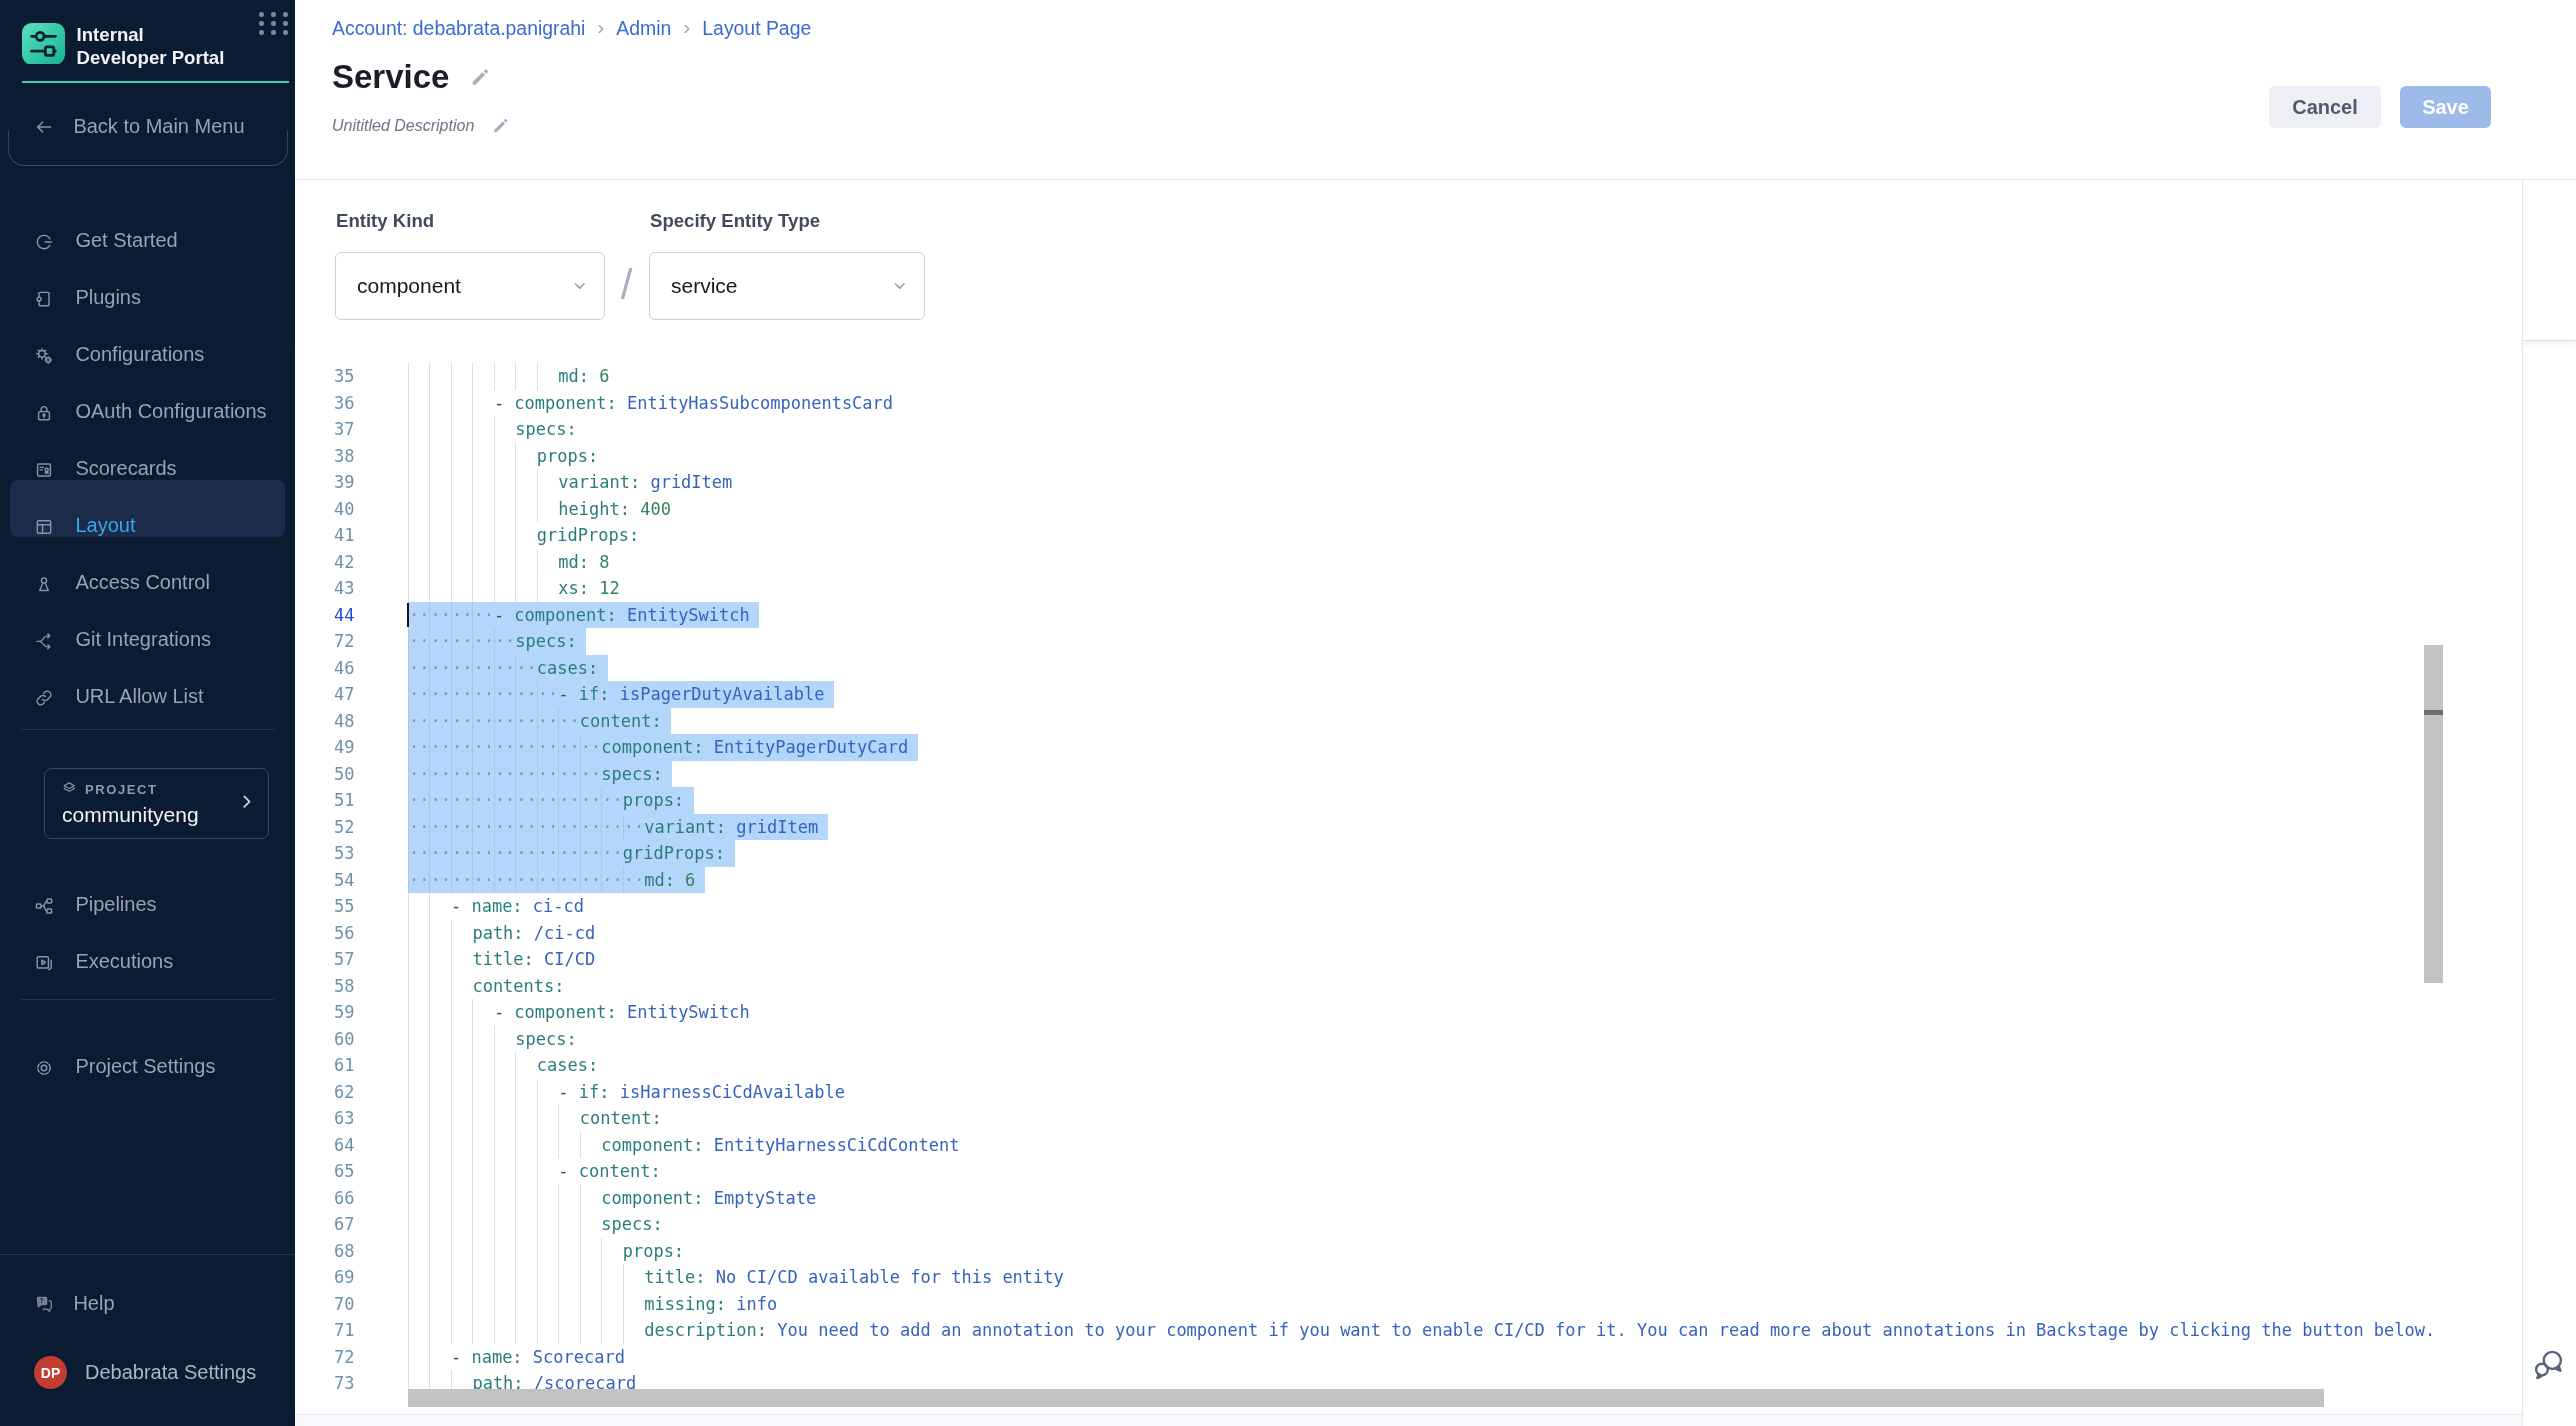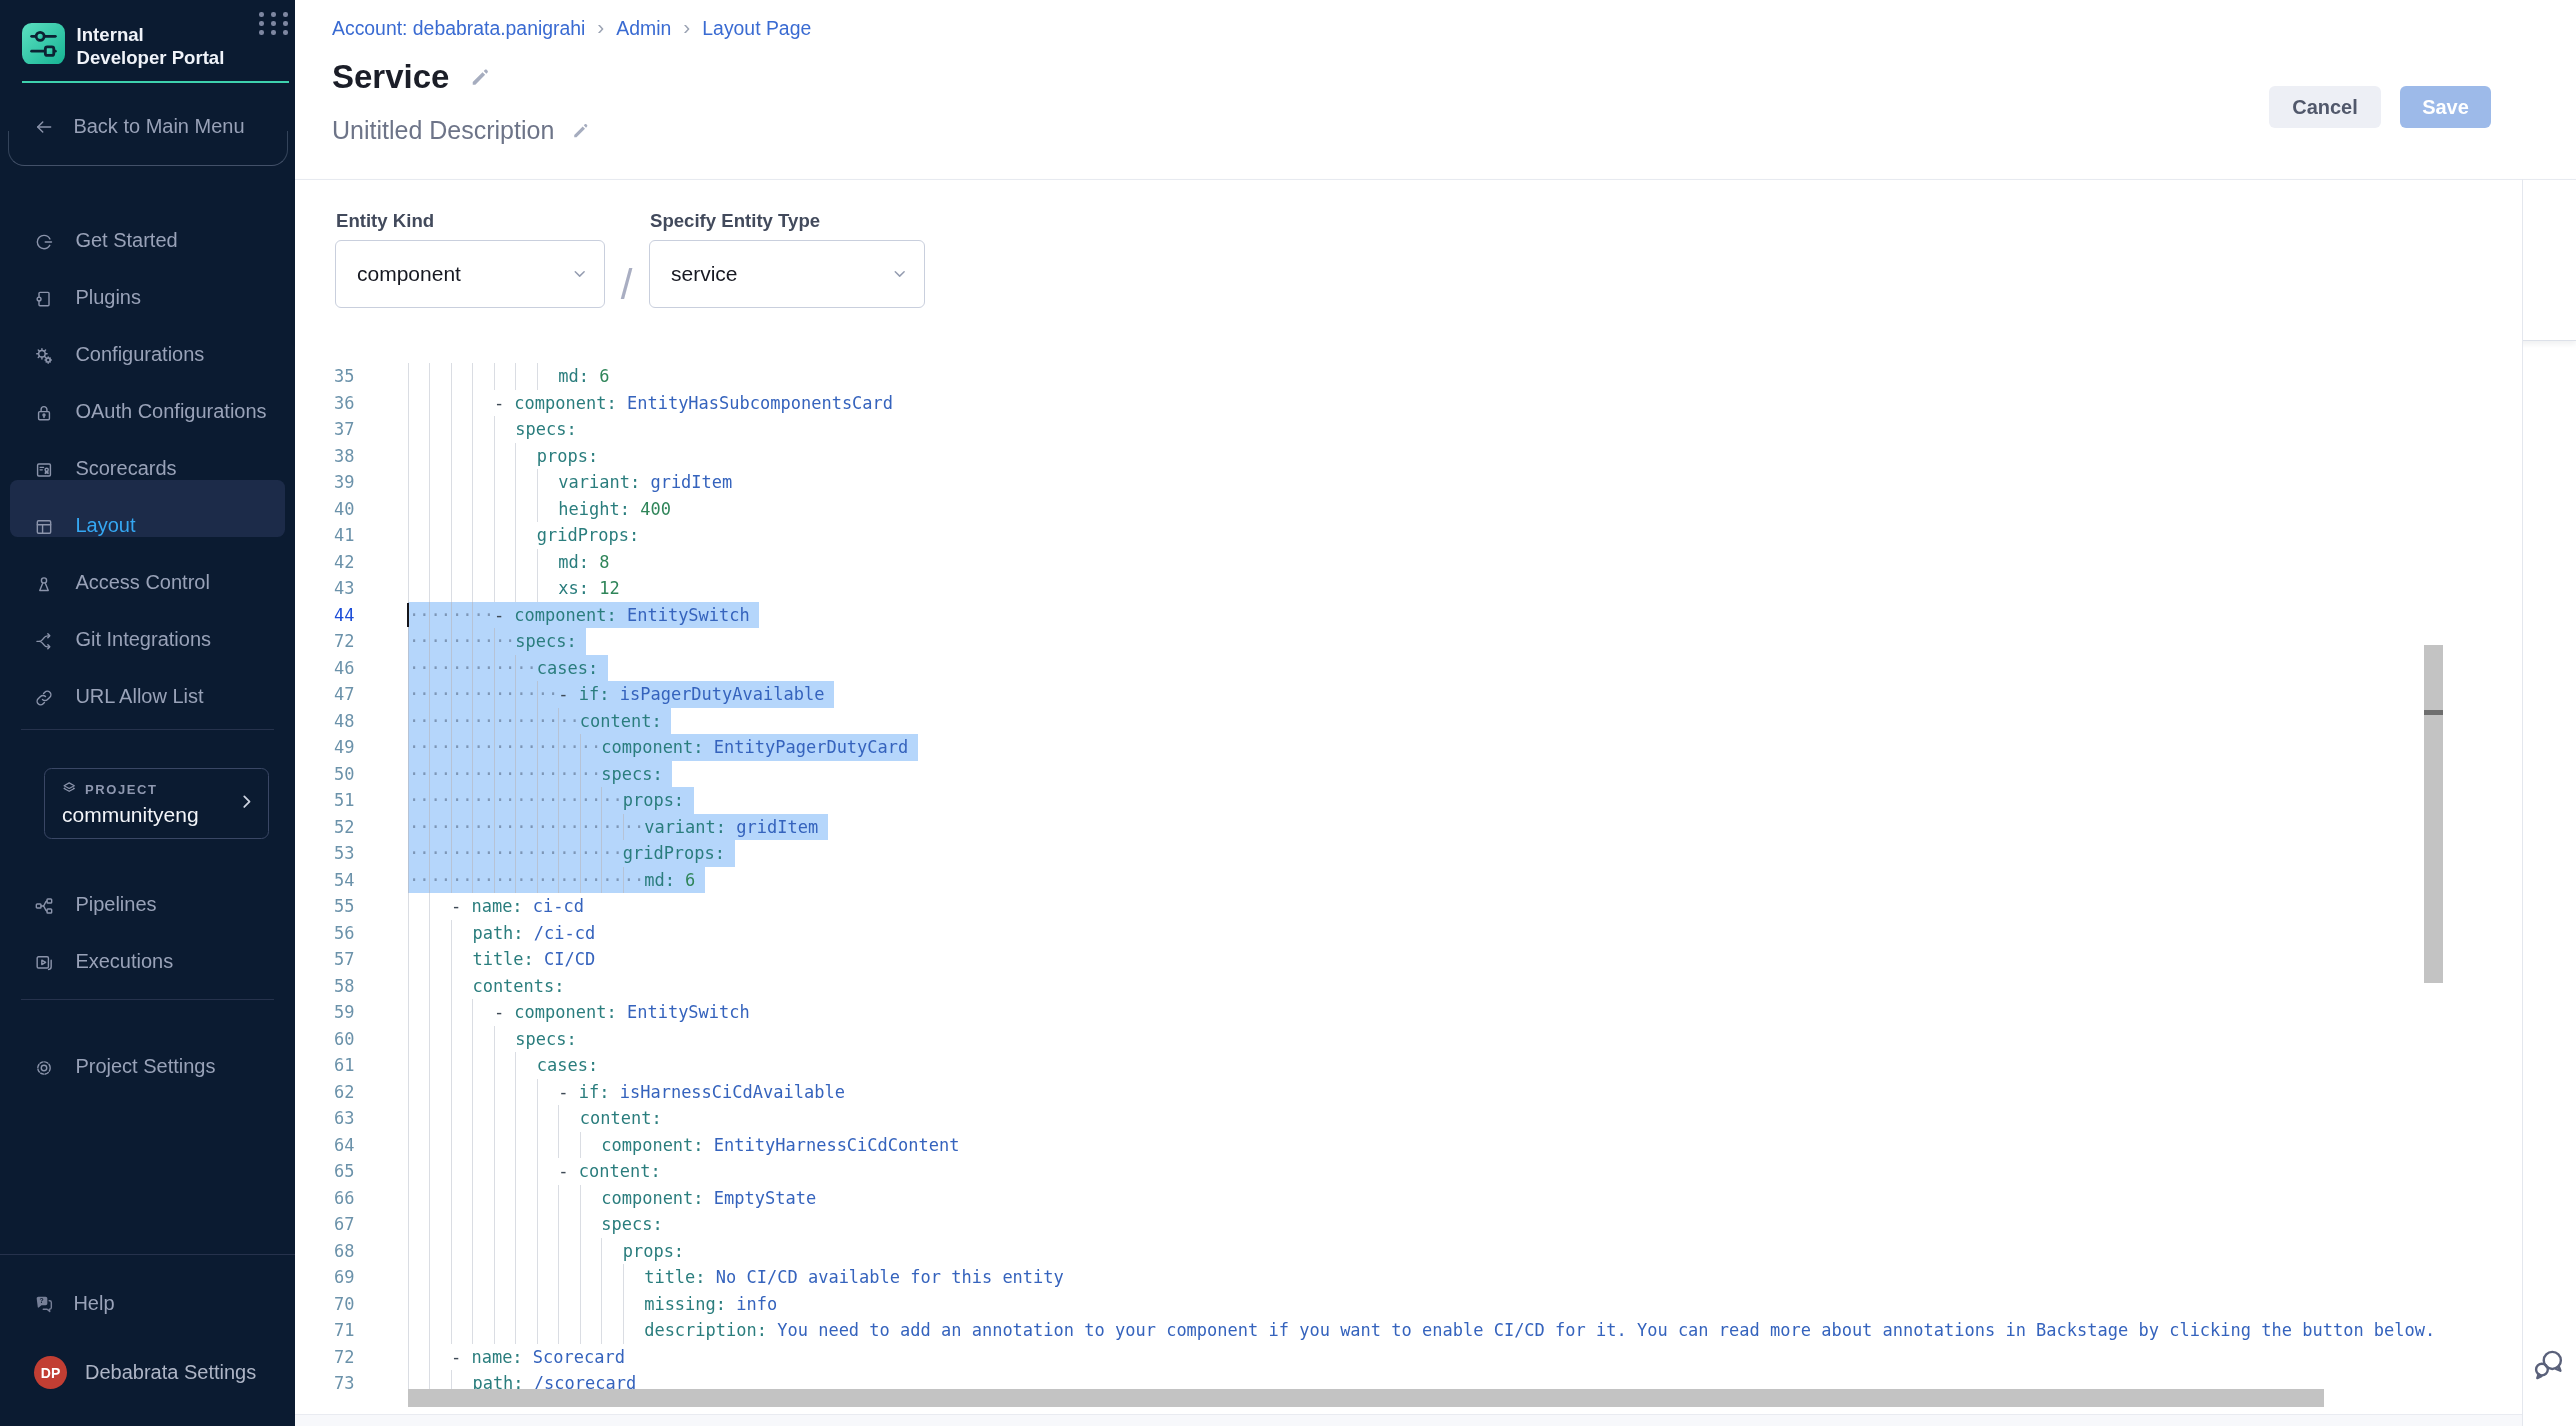--- a/index.html
+++ b/index.html
@@ -54,32 +54,32 @@
   
   .main{position:absolute;left:295px;top:0;width:2281px;height:1427px;background:#fff;}
   .breadcrumb{position:absolute;left:37px;top:16.4px;display:flex;align-items:center;font-size:19.4px;}
   .crumb{color:#3A6BD2;cursor:pointer;}
   .crumb-sep{color:#9aa2b2;font-size:21px;margin:0 12px;transform:translateY(-1.5px);}
   .page-title-row{position:absolute;left:37px;top:58px;display:flex;align-items:center;}
   .page-title{font-size:33px;font-weight:700;color:#1b1e28;margin:0;}
   .pencil{width:22.4px;height:22.4px;margin-left:19.4px;color:#a6adbf;cursor:pointer;}
   .pencil svg{width:100%;height:100%;}
   .desc-row{position:absolute;left:37px;top:116px;display:flex;align-items:center;}
-  .page-desc{font-size:25px;color:#6d7488;}
+  .page-desc{font-size:16px;color:#6d7488;font-style:italic;}
   .desc-row .pencil{width:19.4px;height:19.4px;margin-left:16.4px;}
   .btn{position:absolute;top:86px;height:42px;border:none;border-radius:6px;font-size:20px;
       font-weight:700;cursor:pointer;font-family:"Liberation Sans",sans-serif;}
   .btn-cancel{left:1974px;width:112px;background:#edeff5;color:#51586b;}
   .btn-save{left:2105px;width:91px;background:#9DBAE9;color:#ffffff;}
   
   .entity-bar{position:absolute;left:0;top:179px;width:2281px;height:160px;background:#fff;
       border-top:0.7px solid #e7eaf0;border-bottom:0.7px solid #dde1e9;box-shadow:0 3px 5.2px rgba(30,40,60,.07);}
   .field-label{position:absolute;top:30px;font-size:18.6px;font-weight:700;color:#424a5c;}
   .lbl-kind{left:41px;} .lbl-type{left:355px;}
-  .dropdown{position:absolute;top:60px;height:66px;border:0.7px solid #c9cfdd;border-radius:6px;
+  .dropdown{position:absolute;top:72px;height:66px;border:0.7px solid #c9cfdd;border-radius:6px;
       background:#fff;cursor:pointer;}
   .dd-kind{left:40px;width:268px;} .dd-type{left:354px;width:274px;}
   .dd-value{position:absolute;left:21px;top:0;height:66px;line-height:66px;font-size:21px;color:#171922;}
   .dd-chev{position:absolute;right:15px;top:23px;width:19.4px;height:19.4px;color:#949cb0;}
   .dd-chev svg{width:100%;height:100%;stroke:currentColor;fill:none;stroke-width:1.8;
       stroke-linecap:round;stroke-linejoin:round;}
   .slash-sep{position:absolute;left:313px;top:70px;width:37px;height:69px;line-height:69px;
       text-align:center;font-size:42px;font-weight:300;color:#a9aec2;}
   
   .editor{position:absolute;left:0;top:339px;width:2227px;height:1075px;background:#fff;}

